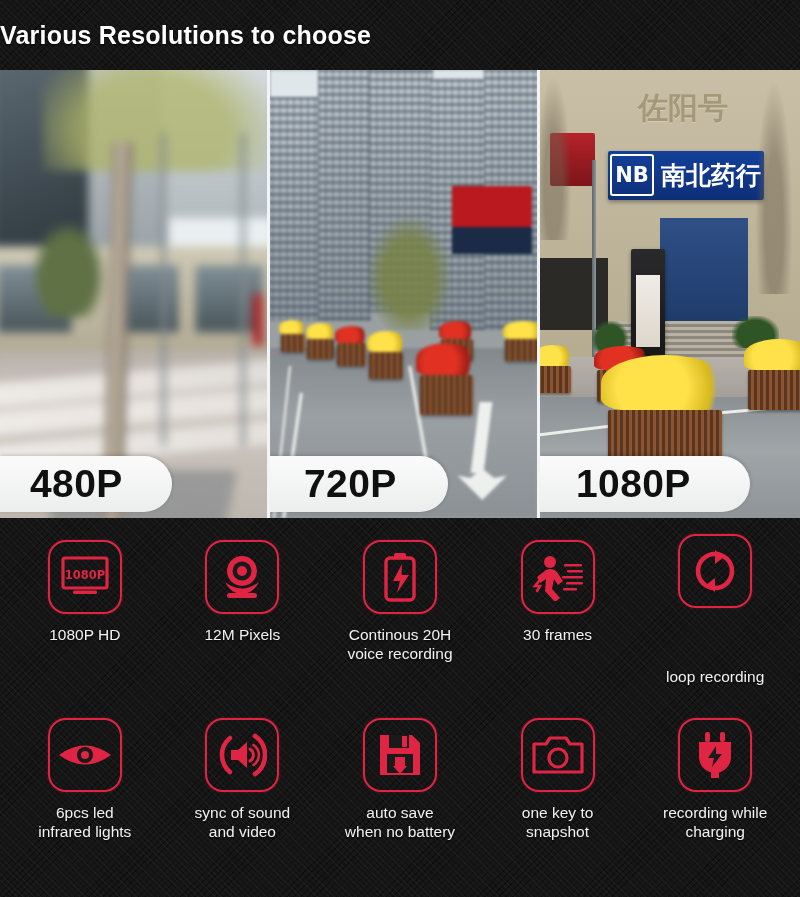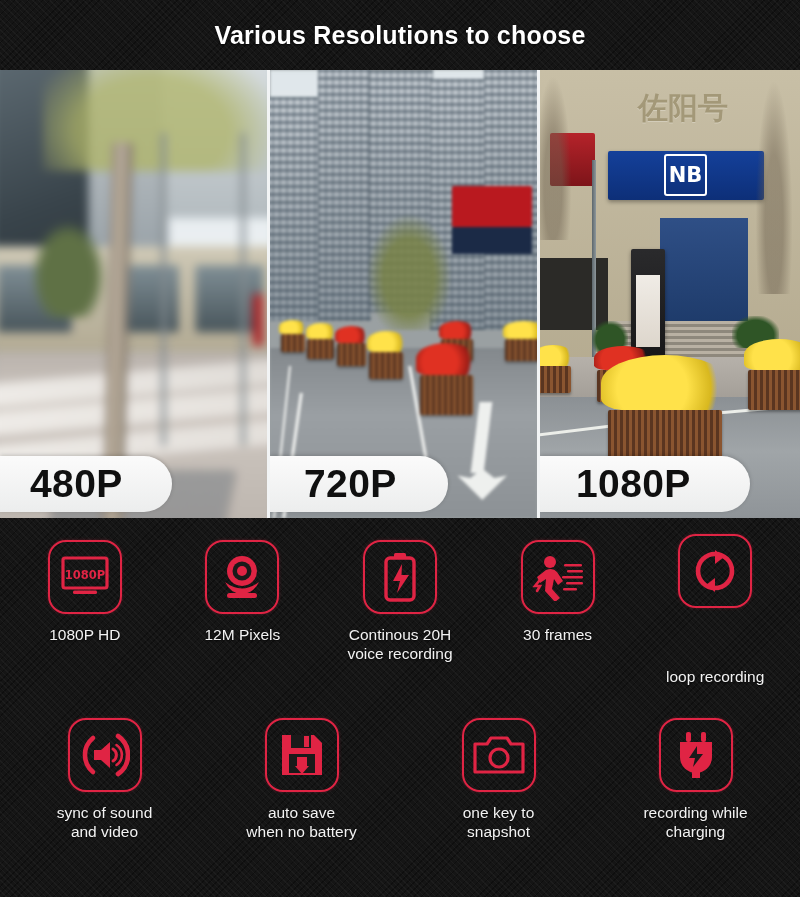--- a/index.html
+++ b/index.html
@@ -12,21 +12,21 @@
   .carbon {
     background-color:#151515;
     background-image:
       repeating-linear-gradient(45deg, rgba(255,255,255,.035) 0px, rgba(255,255,255,.035) 1px, rgba(0,0,0,0) 1px, rgba(0,0,0,0) 4px),
       repeating-linear-gradient(135deg, rgba(0,0,0,.35) 0px, rgba(0,0,0,.35) 1px, rgba(0,0,0,0) 1px, rgba(0,0,0,0) 5px);
   }
 
   
   .header {
     position:absolute; left:0; top:0; width:800px; height:70px;
-    display:flex; align-items:center; justify-content:center;
+    display:flex; align-items:center; 
   }
   .header-title {
     color:#ffffff; font-size:25px; font-weight:bold; letter-spacing:.2px;
     text-shadow:0 1px 2px rgba(0,0,0,.8);
   }
 
   
   .photo-band {
     position:absolute; left:0; top:70px; width:800px; height:448px;
     display:flex; overflow:hidden; background:#9aa0a2;
@@ -277,20 +277,21 @@
         <span>720P</span>
       </div>
     </div>
 
     <div class="panel panel-1080">
       <div class="scene blur-1080">
         <div class="o-bldg"></div>
         <div class="o-glyph-row">佐阳号</div>
         <div class="o-banner">
           <span class="mark">NB</span>
+          <span>南北药行</span>
         </div>
         <div class="o-door"></div>
         <div class="o-wall-dark"></div>
         <div class="o-redflag"></div>
         <div class="o-bare-tree" style="left:-3%"></div>
         <div class="o-bare-tree" style="left:82%;height:52%"></div>
         <div class="o-lamp-post"></div>
         <div class="o-steps"></div>
         <div class="o-hedge" style="left:20%;top:56%;width:14%"></div>
         <div class="o-hedge" style="left:74%;top:55%;width:18%"></div>
@@ -386,20 +387,31 @@
             <path d="M24 3 l9 7 -9 7z" fill="#e02444"></path>
             <path d="M24 45 l-9 -7 9 -7z" fill="#e02444"></path>
           </svg>
         </div>
         <div class="flabel">loop recording</div>
       </div>
     </div>
 
     <div class="frow">
 
+      <div class="fcell off-b">
+        <div class="ficon">
+          <svg width="56" height="34" viewBox="0 0 56 34">
+            <path d="M2 17 Q28 -2 54 17 Q28 36 2 17z" fill="#e02444"></path>
+            <circle cx="28" cy="17" r="8" fill="#1a1a1a"></circle>
+            <circle cx="28" cy="17" r="4" fill="#e02444"></circle>
+          </svg>
+        </div>
+        <div class="flabel">6pcs led
+infrared lights</div>
+      </div>
 
       <div class="fcell off-b">
         <div class="ficon">
           <svg width="50" height="50" viewBox="0 0 50 50">
             <path d="M38 6 A23 23 0 0 1 38 44" fill="none" stroke="#e02444" stroke-width="4.6" stroke-linecap="round"></path>
             <path d="M13 8 A22 22 0 0 0 13 42" fill="none" stroke="#e02444" stroke-width="4.6" stroke-linecap="round"></path>
             <path d="M14 20 h7 l9 -8 v26 l-9 -8 h-7z" fill="#e02444"></path>
             <path d="M33 19 a7 7 0 0 1 0 12" fill="none" stroke="#e02444" stroke-width="3" stroke-linecap="round"></path>
             <path d="M36.5 15 a12 12 0 0 1 0 20" fill="none" stroke="#e02444" stroke-width="2.6" stroke-linecap="round"></path>
           </svg>

